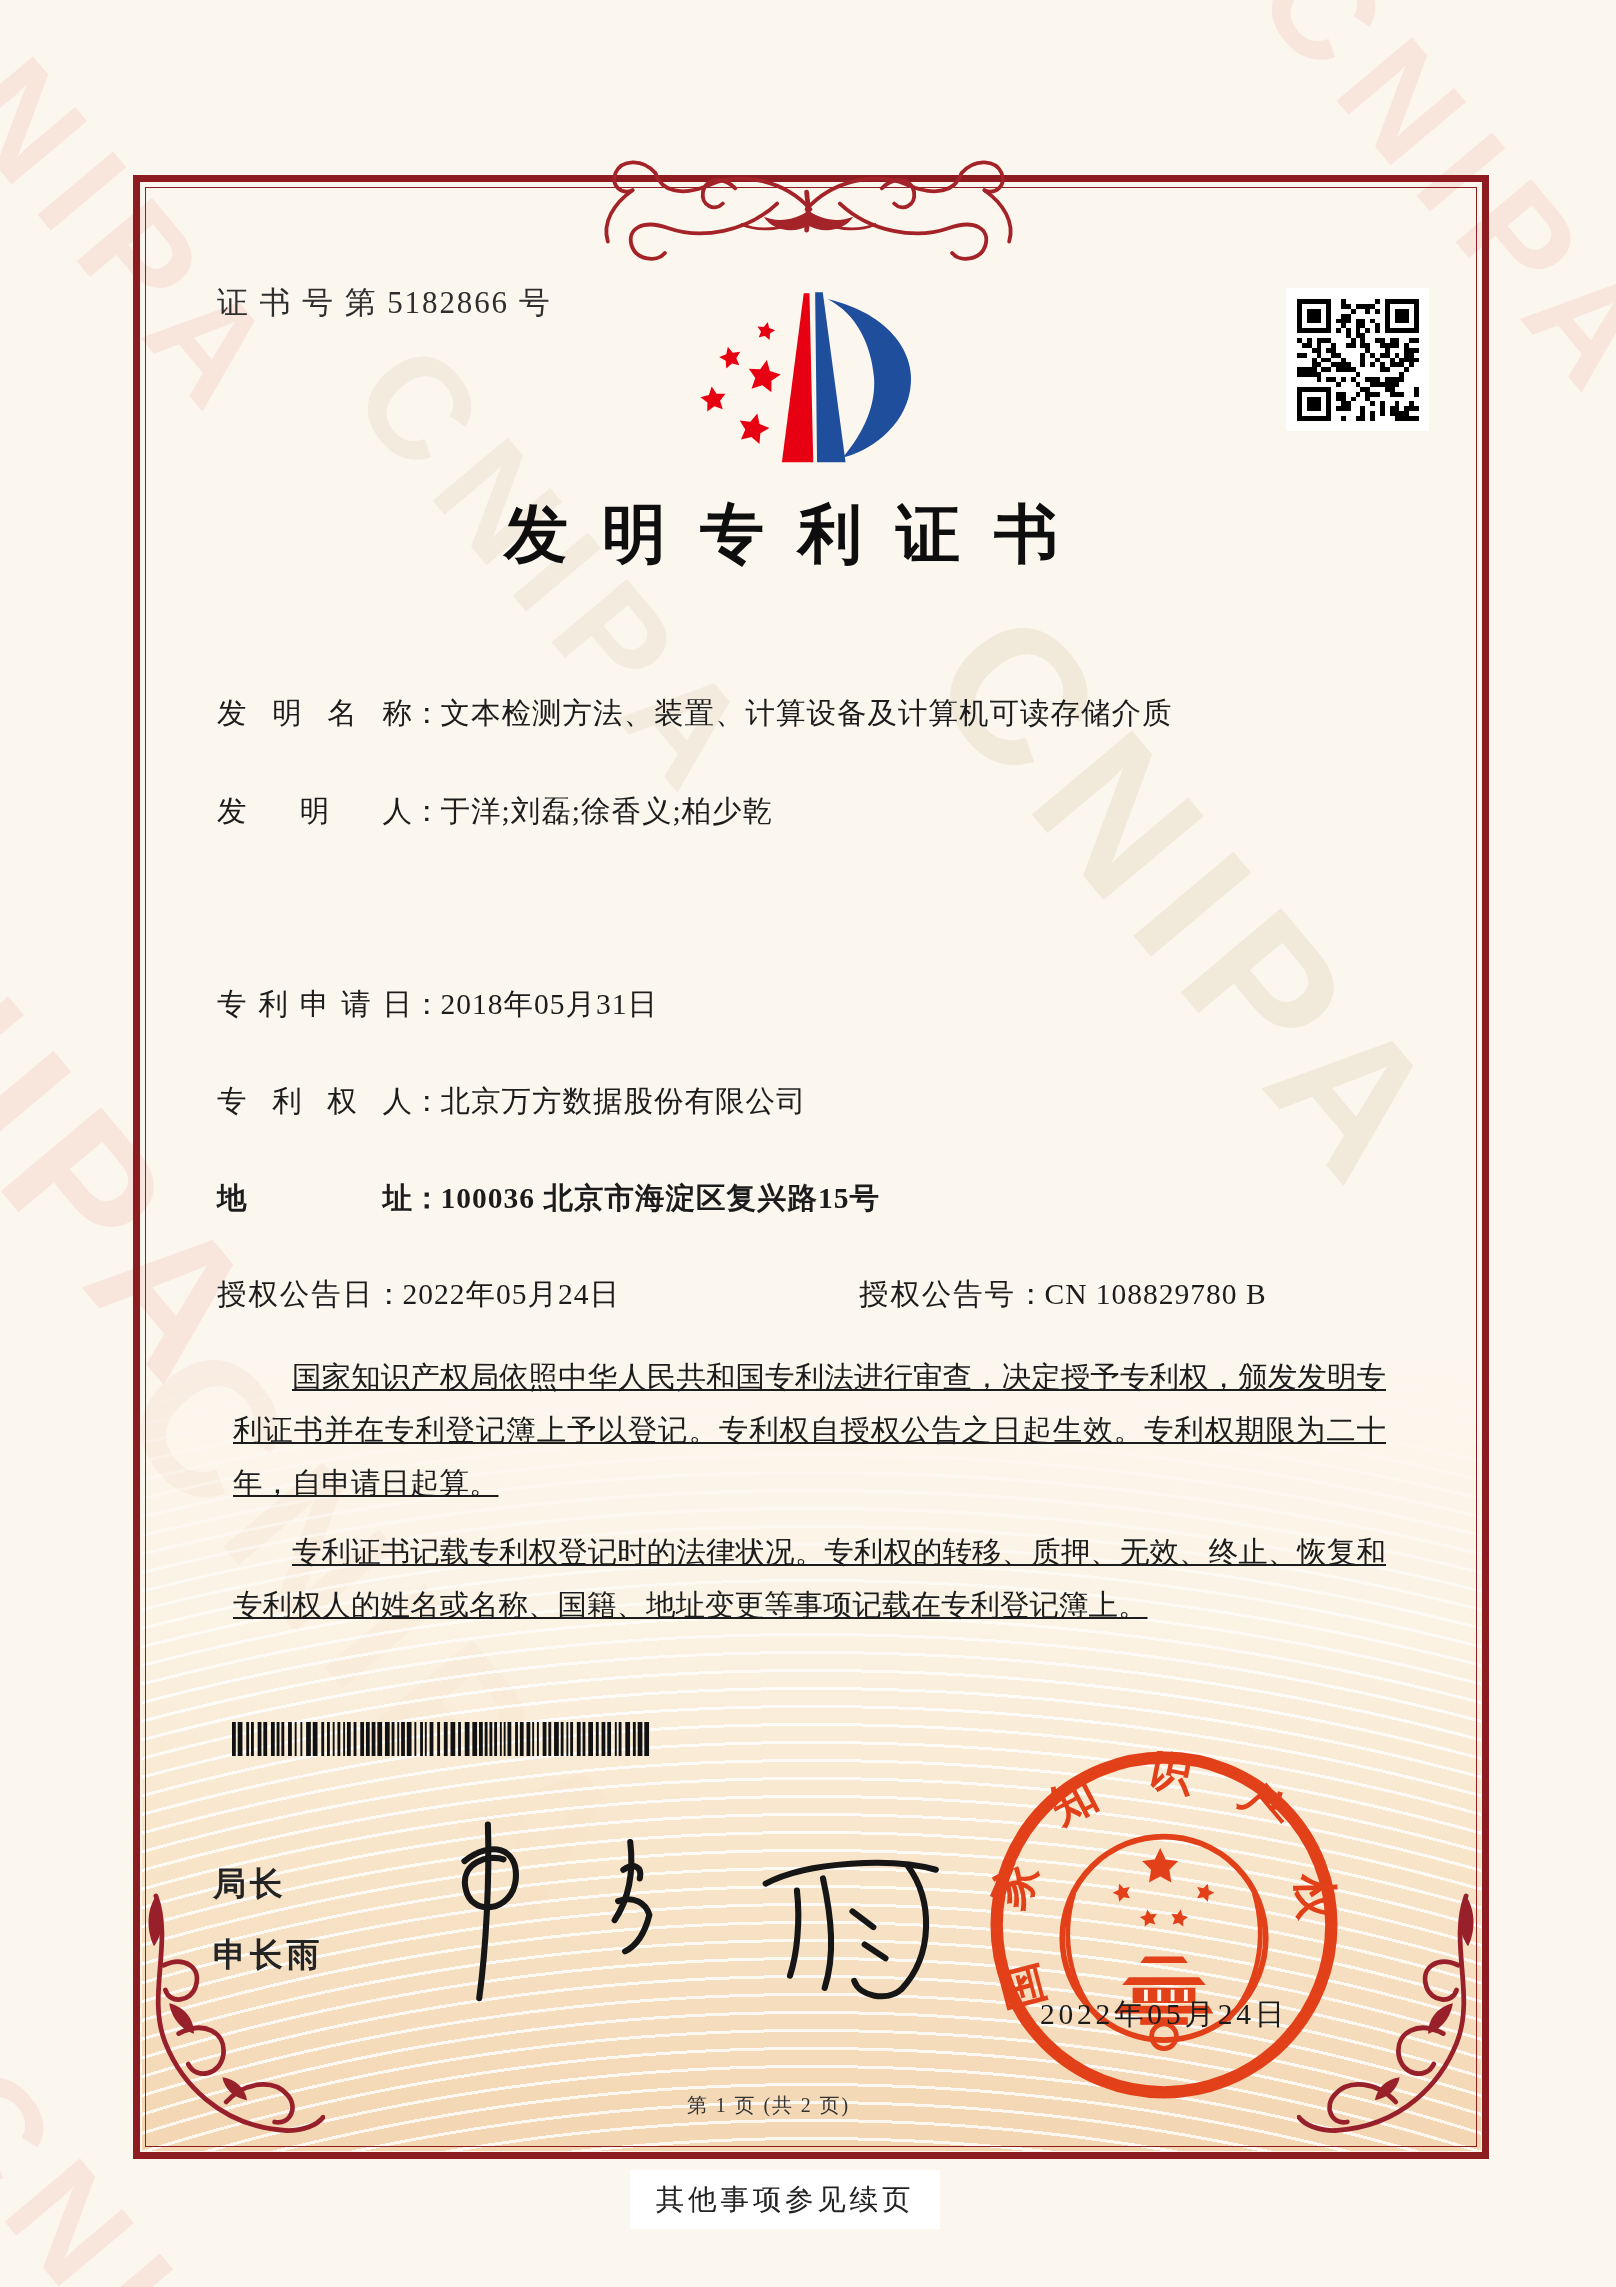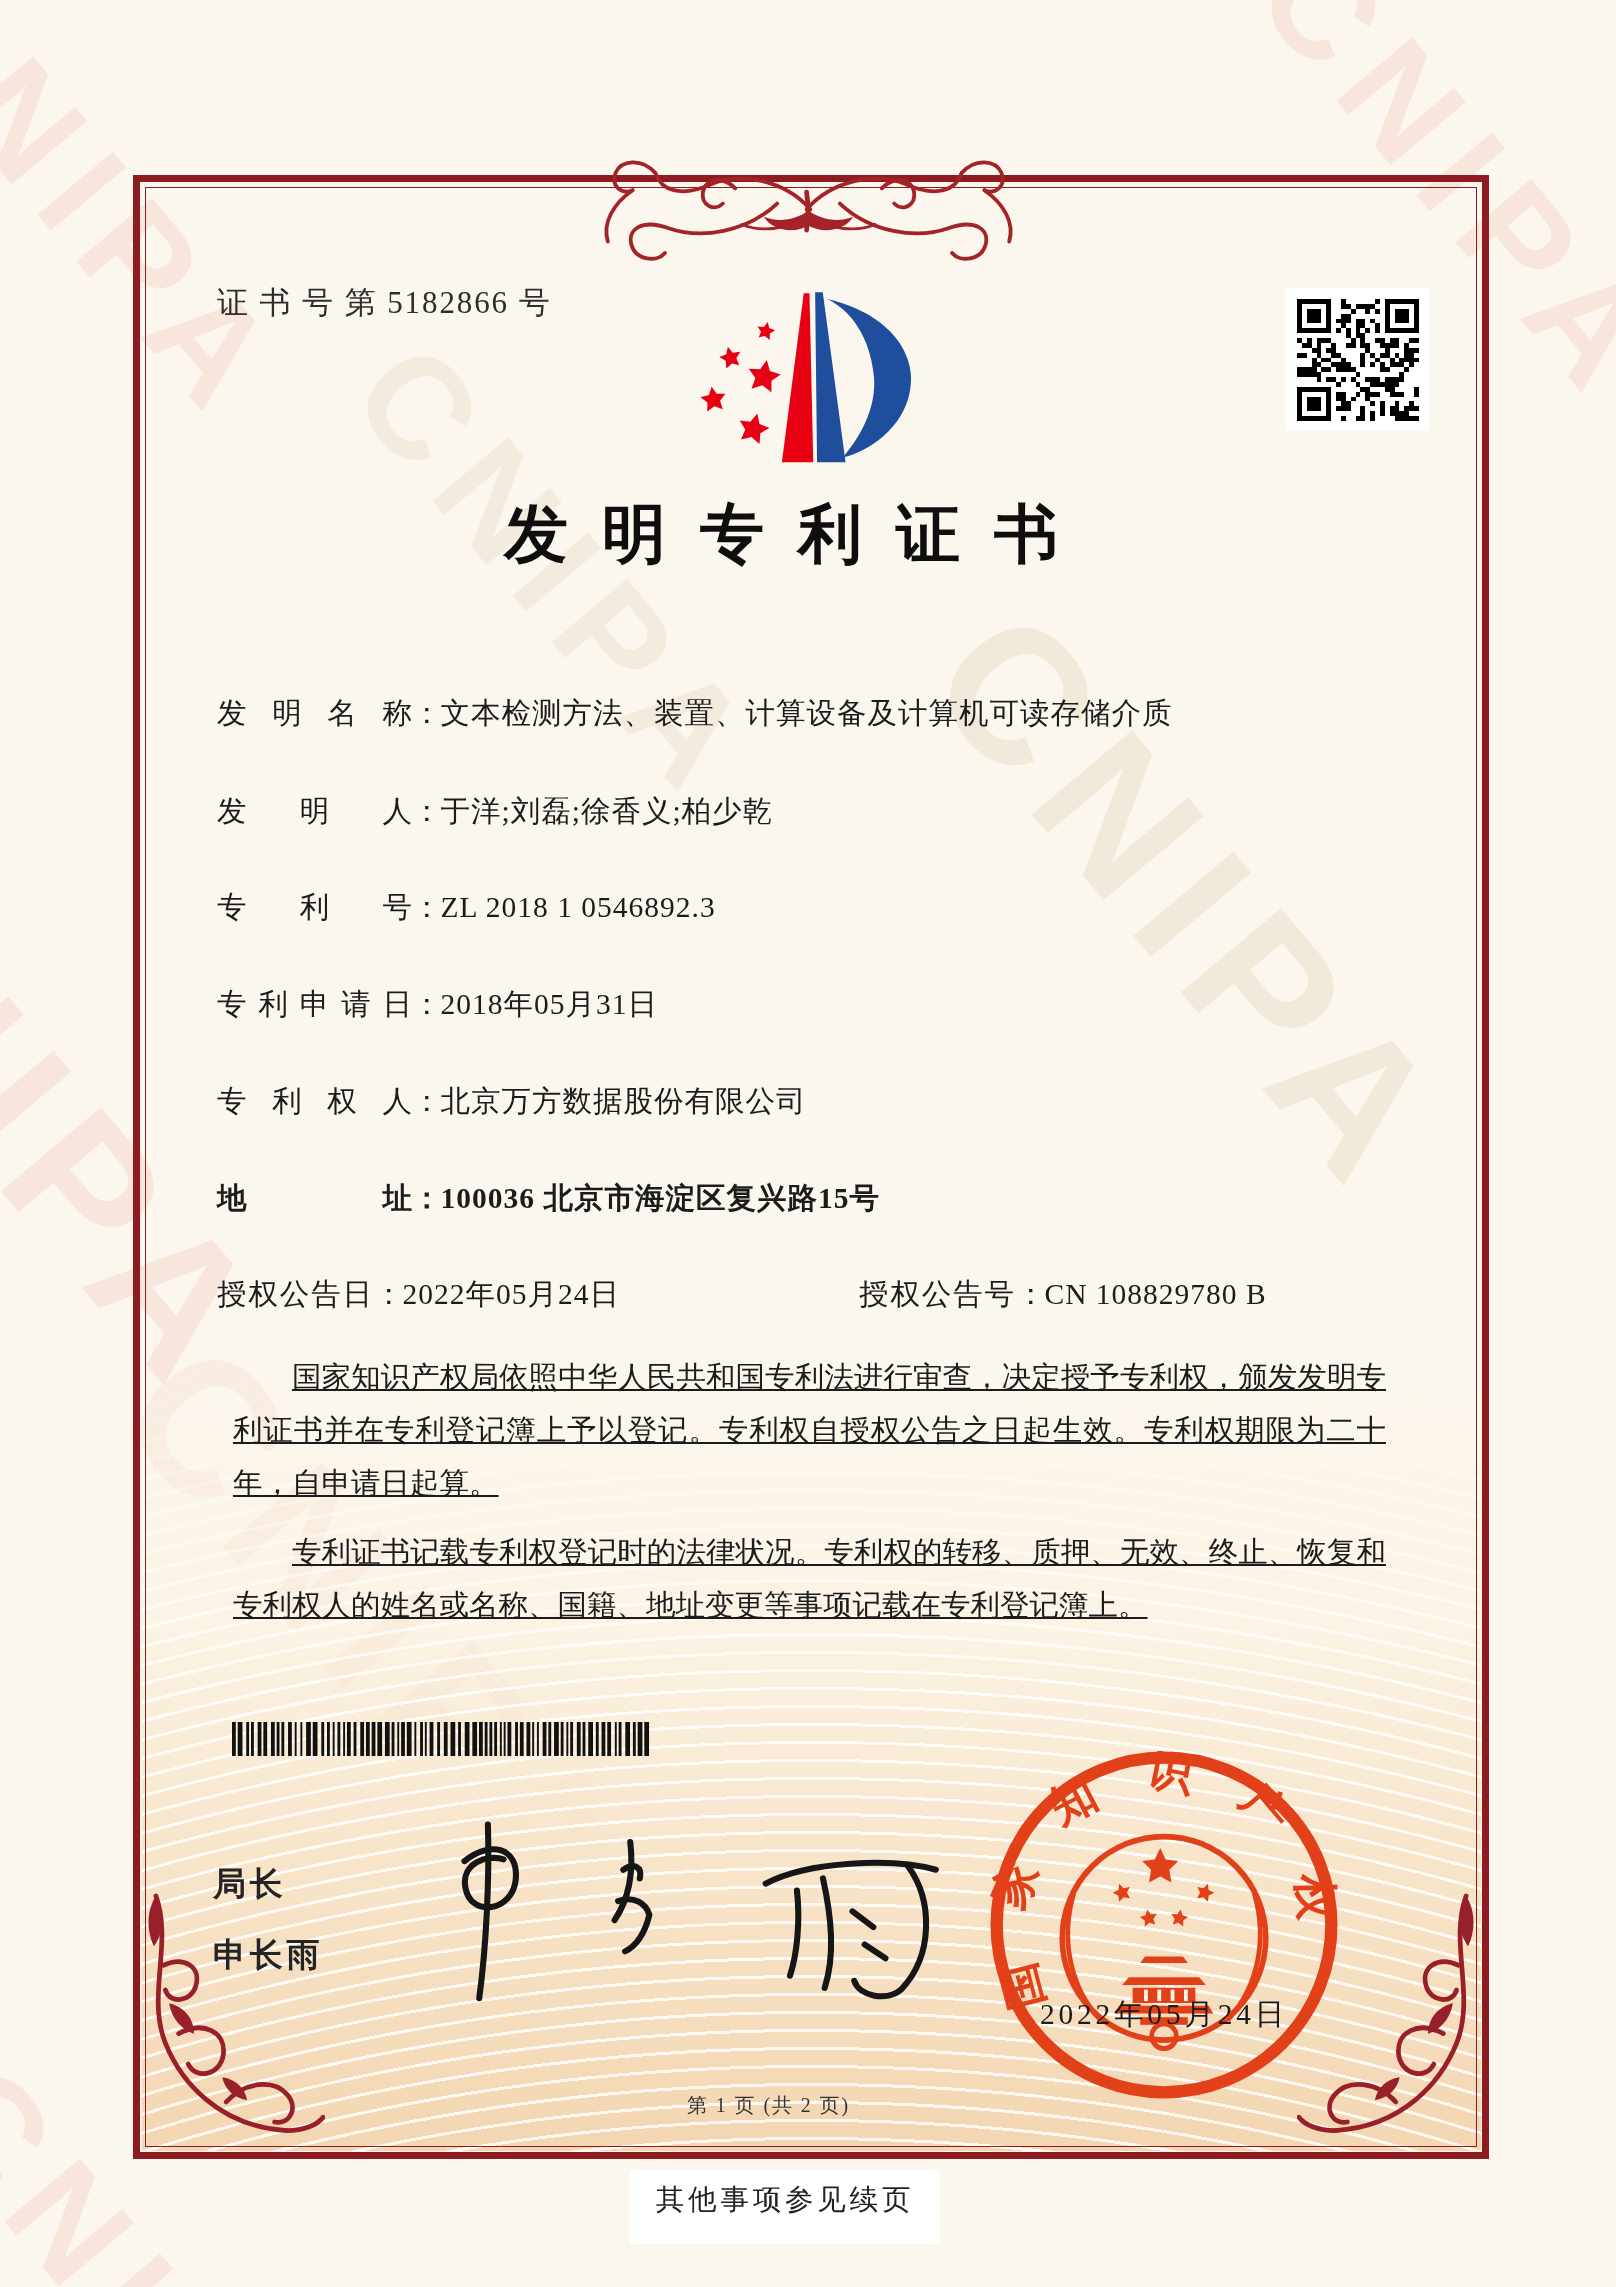--- a/index.html
+++ b/index.html
@@ -61,21 +61,21 @@
   .barcode{position:absolute;z-index:4;left:232px;top:1722px;width:418px;height:34px;}
   .sig-title{position:absolute;z-index:4;left:213px;top:1862px;font-size:33px;font-weight:bold;
     font-family:"Liberation Sans","DejaVu Sans",sans-serif;color:#242424;letter-spacing:3.8px;}
   .sig-name{position:absolute;z-index:4;left:213px;top:1933px;font-size:33px;font-weight:bold;
     font-family:"Liberation Sans","DejaVu Sans",sans-serif;color:#242424;letter-spacing:3.8px;}
   .signature{position:absolute;z-index:4;left:409px;top:1809px;width:571px;height:204px;}
   .seal{position:absolute;z-index:5;left:990px;top:1751px;width:348px;height:348px;opacity:.96;}
   .seal text{font-family:"Liberation Serif","DejaVu Serif",serif;}
   .page-num{position:absolute;z-index:4;left:602px;top:2092px;width:333px;text-align:center;
     font-size:20px;color:#333;letter-spacing:1.9px;}
-  .cont-note{position:absolute;z-index:4;left:630px;top:2170px;width:310px;height:74px;background:#fff;
+  .cont-note{position:absolute;z-index:4;left:630px;top:2170px;width:310px;height:59px;background:#fff;
     text-align:center;line-height:59px;font-size:28.5px;letter-spacing:3.8px;color:#222;}
 </style>
 </head>
 <body>
 
 <div class="page">
 
   <div class="wm wm-pink" style="left:-28.5px;top:-67px;font-size:143px;">CNIPA</div>
   <div class="wm wm-pink" style="left:1351px;top:-86px;font-size:143px;">CNIPA</div>
   <div class="wm wm-tan" style="left:447px;top:314px;font-size:143px;opacity:.8;">CNIPA</div>
@@ -379,23 +379,20 @@
   </div>
 
   <div class="title">发明专利证书</div>
 
   <div class="row" style="top:692px;">
     <span class="flabel">发明名称</span><span class="colon">：</span><span class="fval">文本检测方法、装置、计算设备及计算机可读存储介质</span>
   </div>
   <div class="row" style="top:790px;">
     <span class="flabel">发明人</span><span class="colon">：</span><span class="fval">于洋;刘磊;徐香义;柏少乾</span>
   </div>
-  <div class="row" style="top:886px;">
-    <span class="flabel">专利号</span><span class="colon">：</span><span class="fval">ZL 2018 1 0546892.3</span>
-  </div>
   <div class="row" style="top:983px;">
     <span class="flabel">专利申请日</span><span class="colon">：</span><span class="fval">2018年05月31日</span>
   </div>
   <div class="row" style="top:1080px;">
     <span class="flabel">专利权人</span><span class="colon">：</span><span class="fval">北京万方数据股份有限公司</span>
   </div>
   <div class="row" style="top:1177px;font-weight:bold;">
     <span class="flabel">地址</span><span class="colon">：</span><span class="fval">100036 北京市海淀区复兴路15号</span>
   </div>
 

